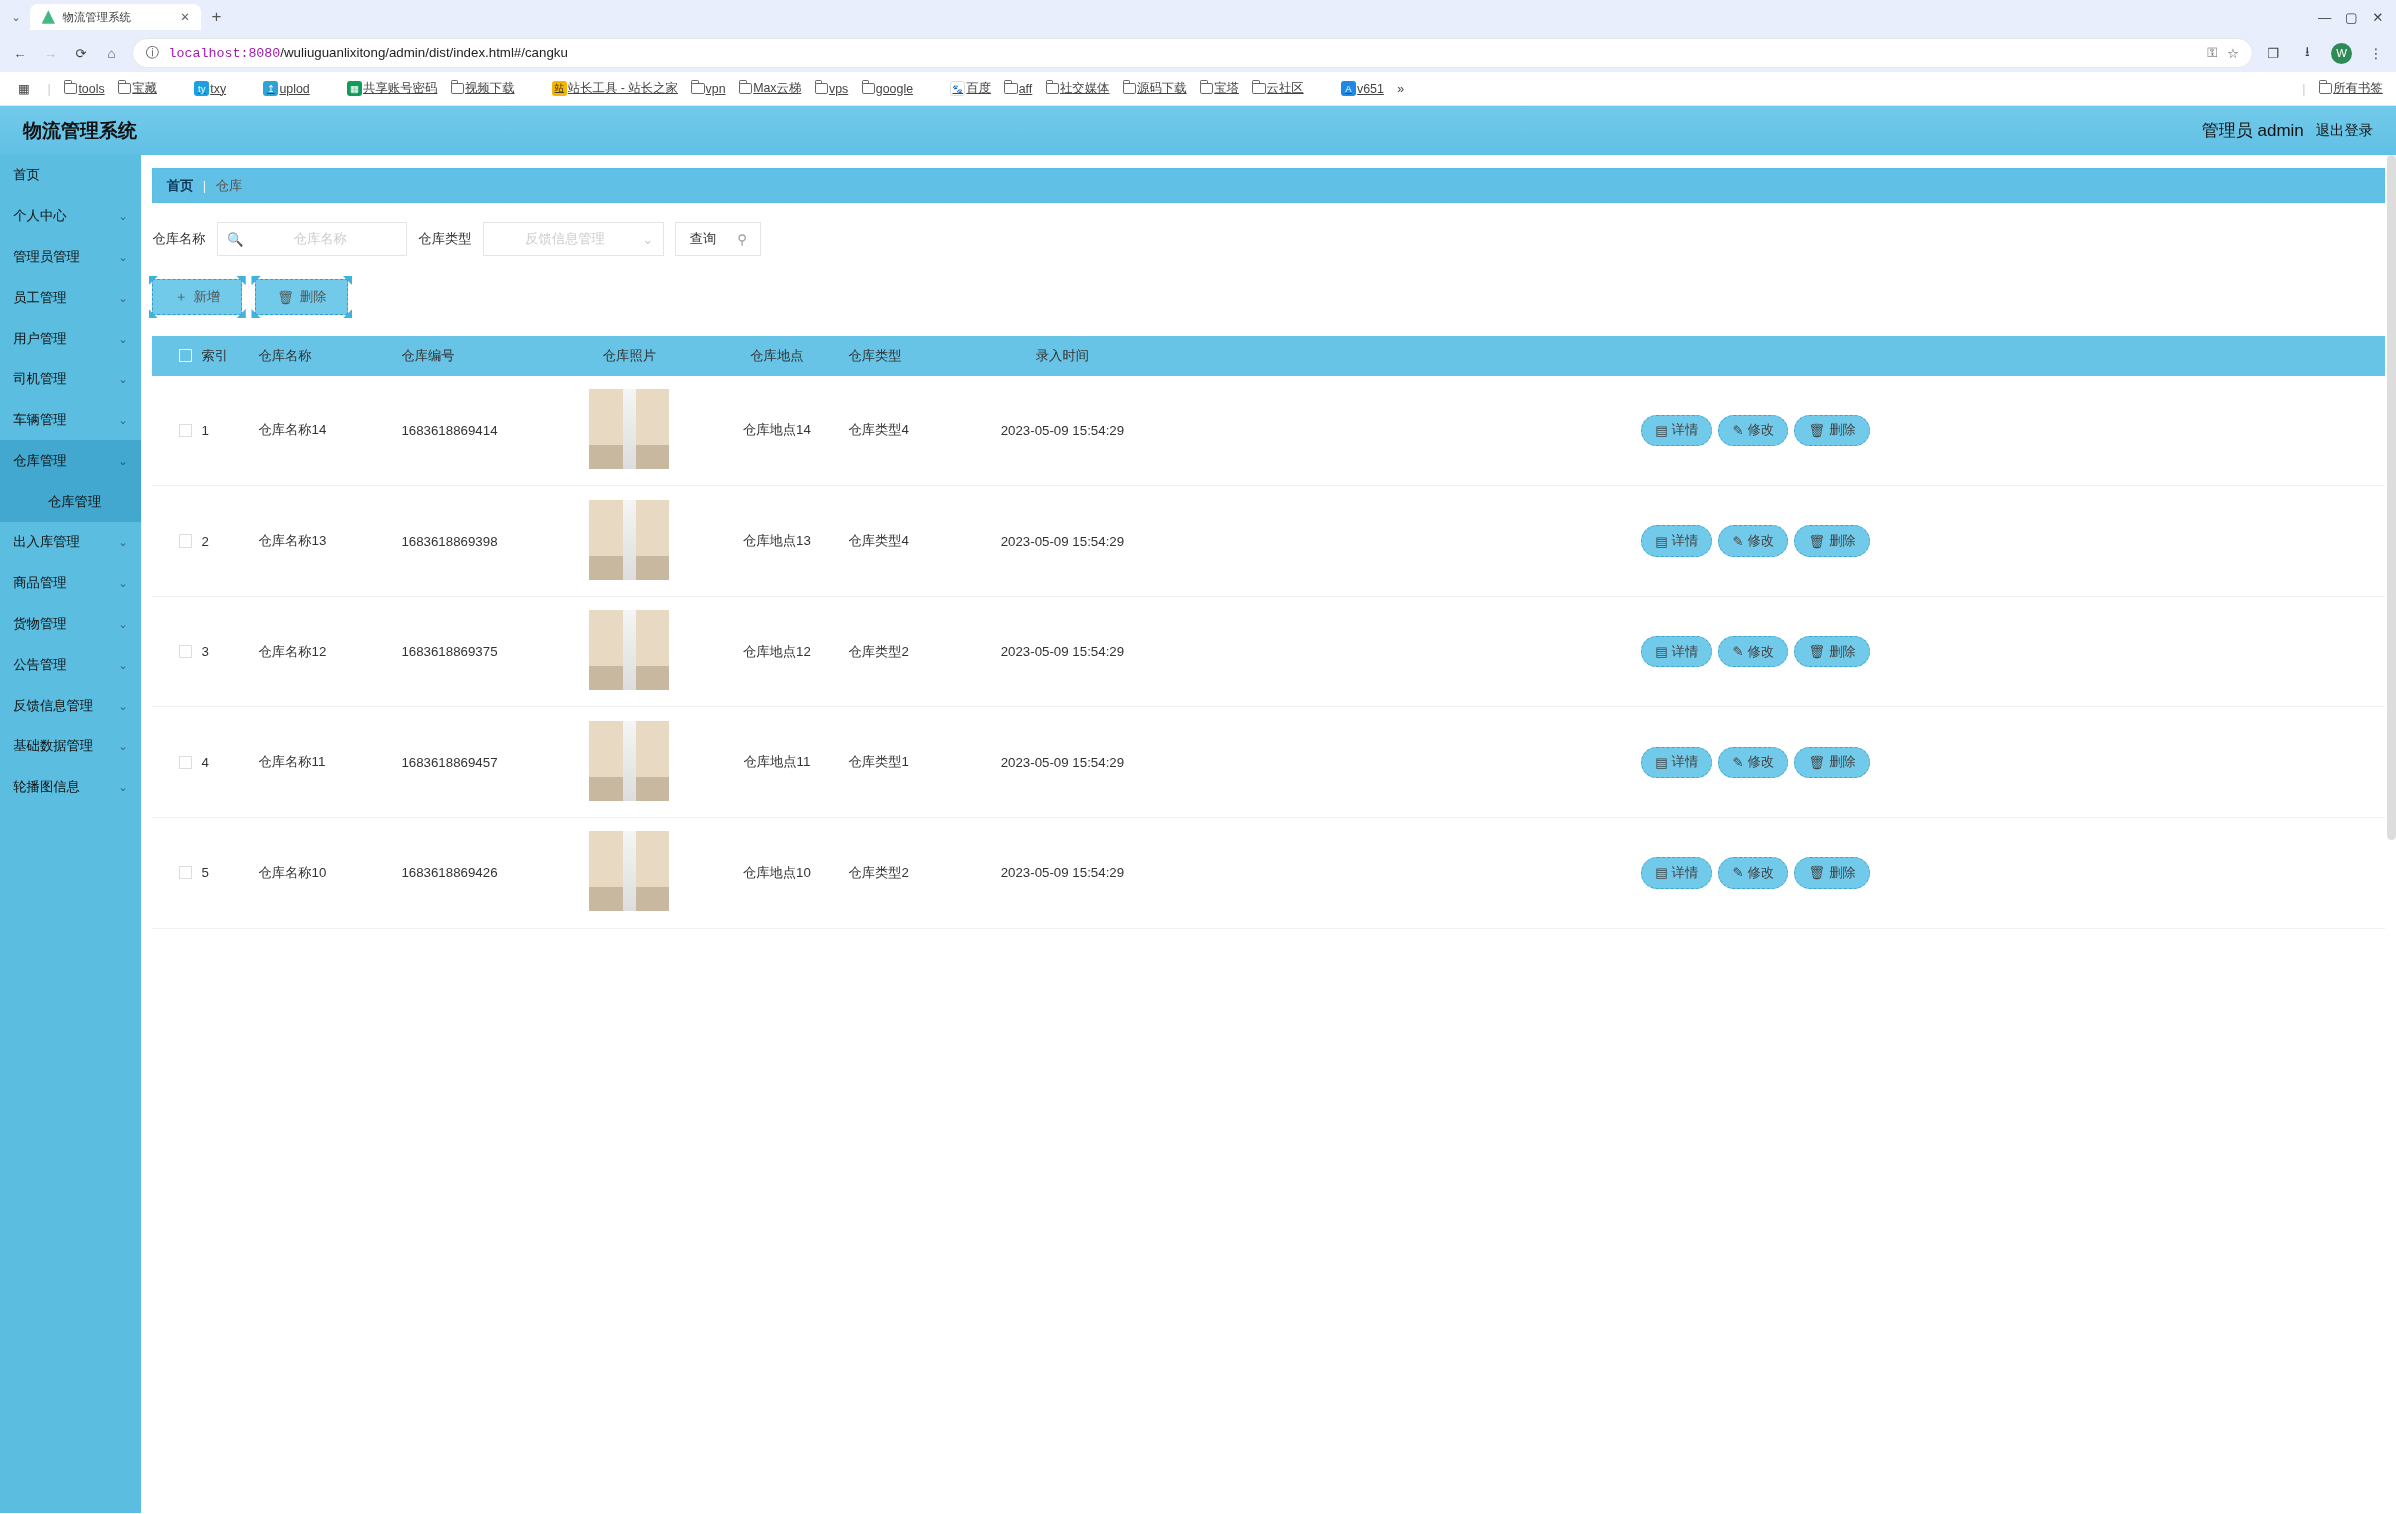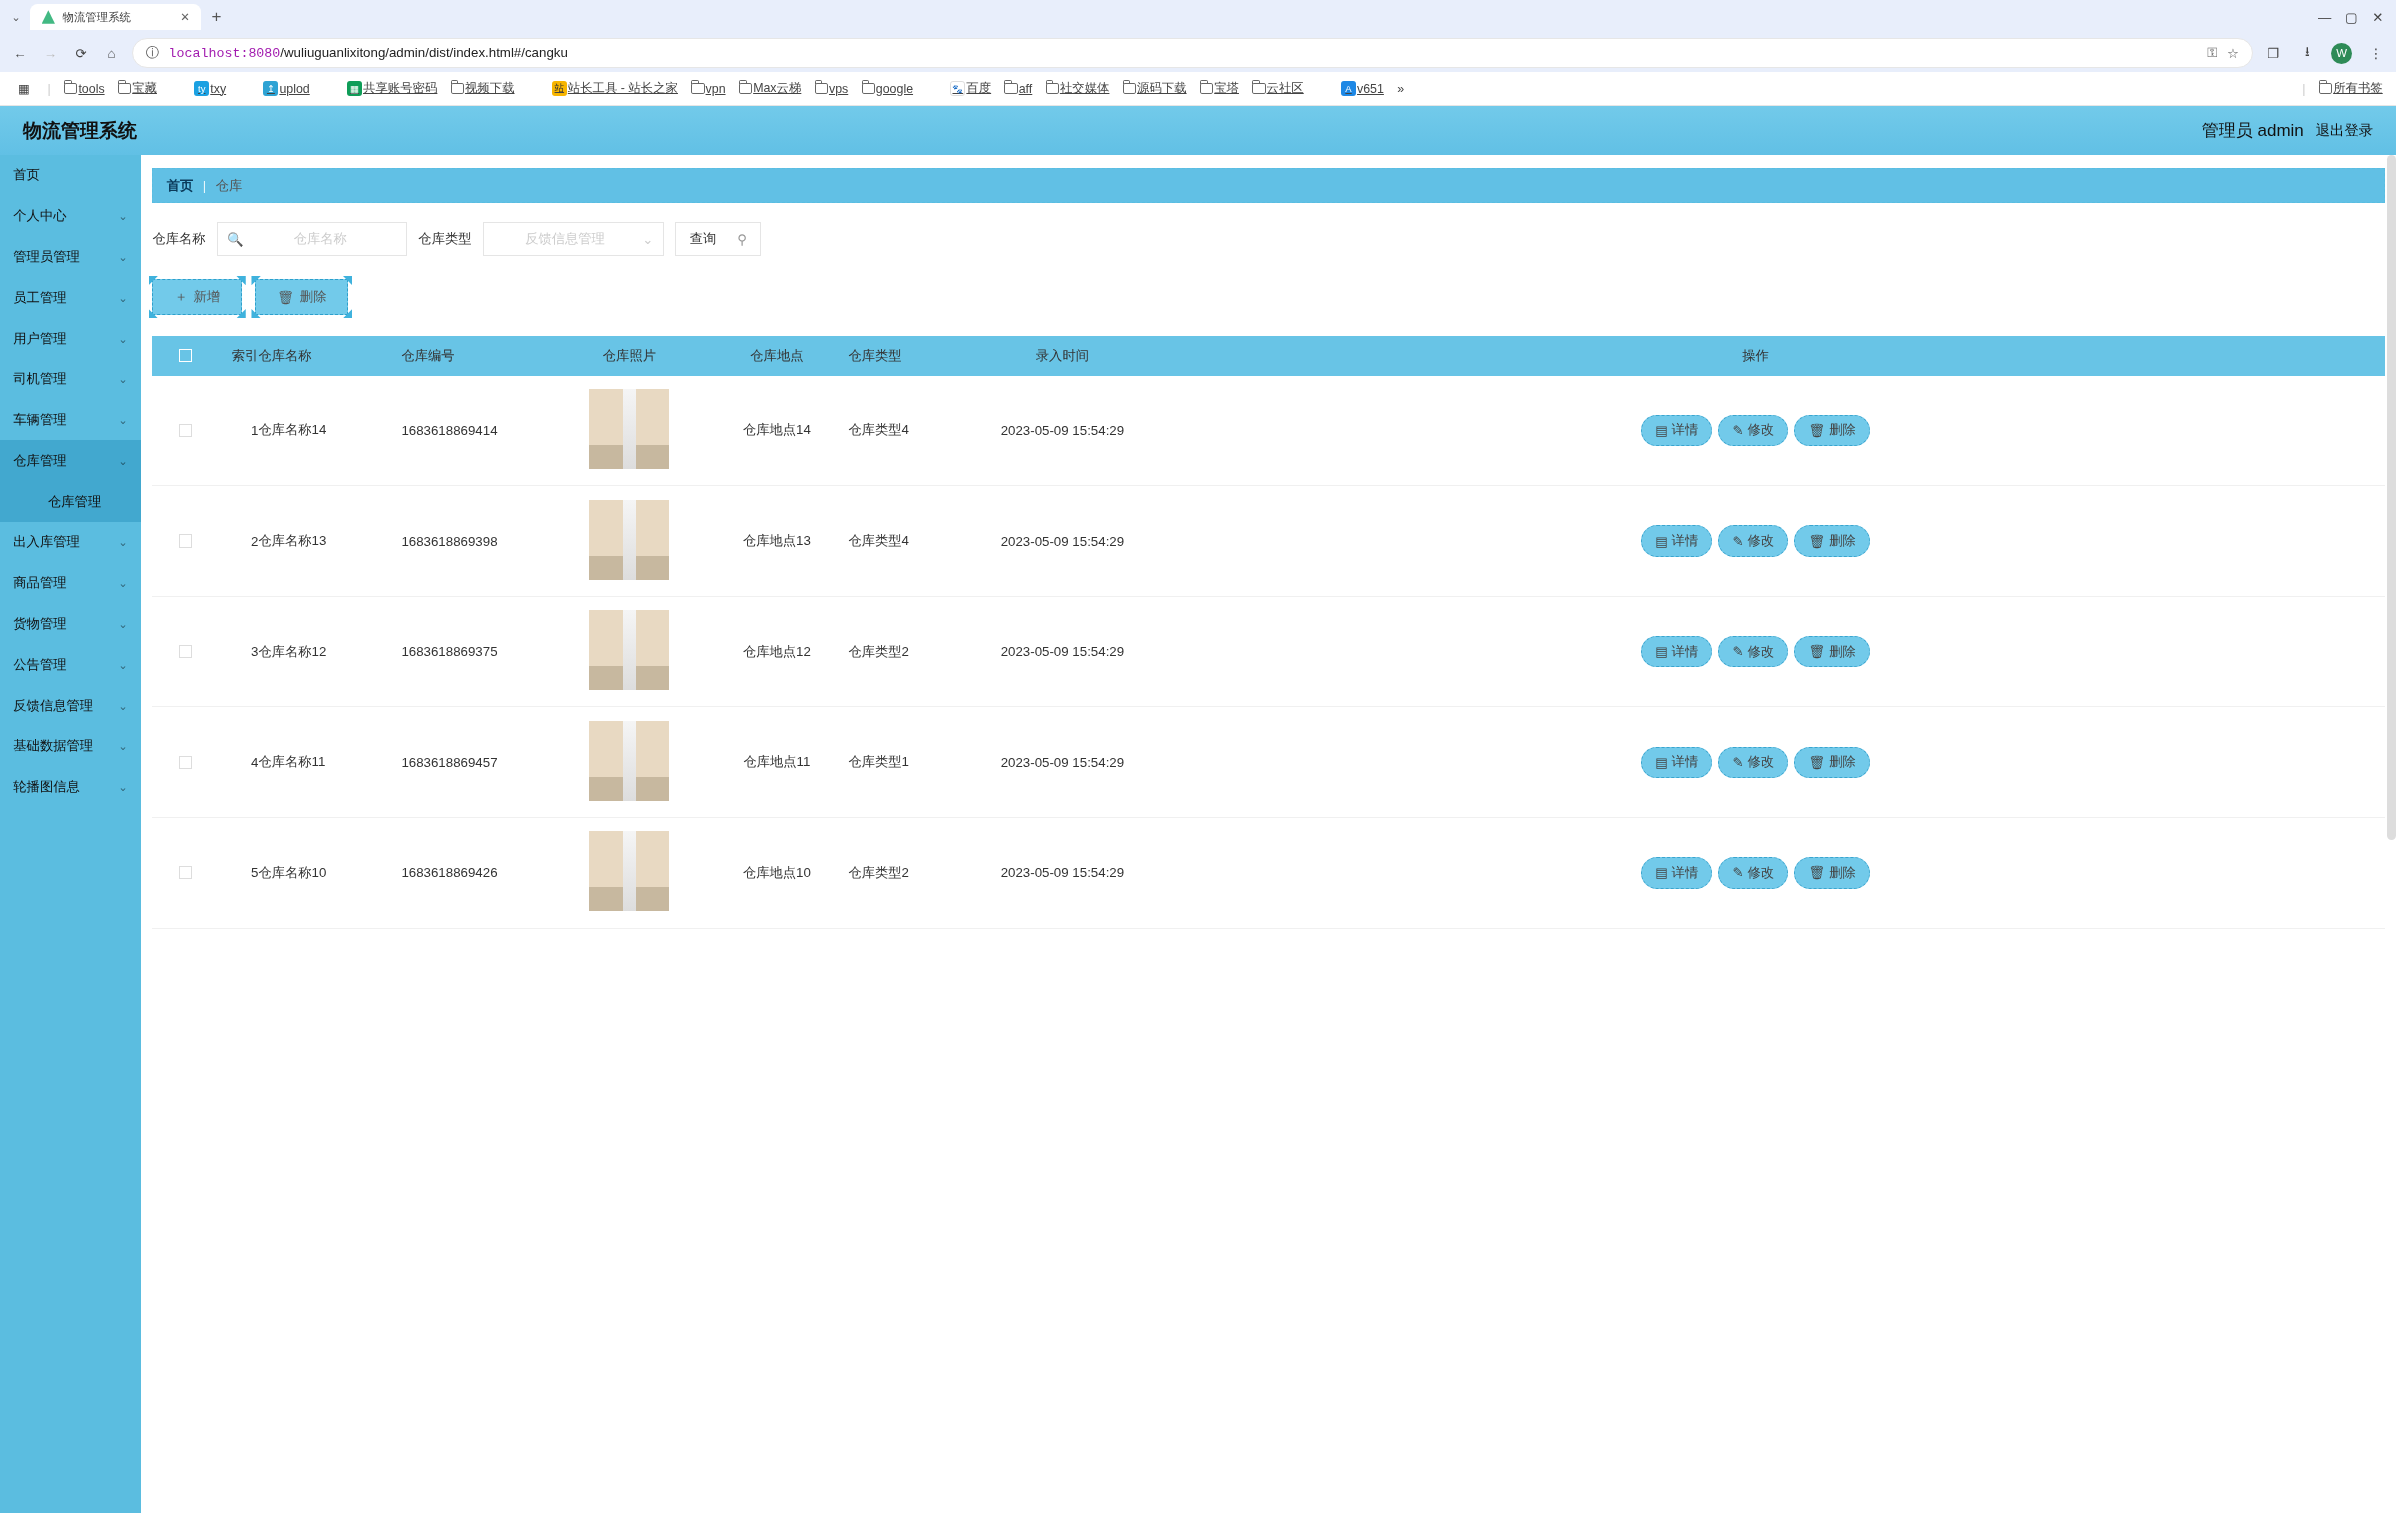--- a/index.html
+++ b/index.html
@@ -73,21 +73,21 @@
 .fancy-btn .corner{position:absolute; width:9.5px; height:9.5px; background:#3fb2dd;}
 .fancy-btn .c1{top:-4.8px;left:-4.8px; clip-path:polygon(0 0,100% 0,0 100%);}
 .fancy-btn .c2{top:-4.8px;right:-4.8px;clip-path:polygon(0 0,100% 0,100% 100%);}
 .fancy-btn .c3{bottom:-4.8px;left:-4.8px;clip-path:polygon(0 0,0 100%,100% 100%);}
 .fancy-btn .c4{bottom:-4.8px;right:-4.8px;clip-path:polygon(100% 0,100% 100%,0 100%);}
 
 
 .tbl-head { background:#68c4e6; display:flex; align-items:center; height:40px; padding:0 17px; color:#333; font-size:13.3px;}
 .col-ck{width:32px; display:flex; justify-content:center;}
 .ck{width:13.3px;height:13.3px;border:1.9px solid #fff;display:inline-block;}
-.col-idx{width:57px; text-align:right;}
+.col-idx{width:57px; text-align:left;}
 .col-name{width:143px;}
 .col-code{width:152px;}
 .col-photo{width:152px; text-align:center;}
 .col-loc{width:143px; text-align:center;}
 .col-type{width:133px;}
 .col-time{width:162px; text-align:center;}
 .col-op{flex:1; text-align:center;}
 .tbl-row{display:flex; align-items:center; padding: 13.3px 17px; border-bottom:1px solid #f0f0f0;}
 .tbl-row .ck{border-color:#ddd;}
 .photo-box{width:80px;height:80px;background:#e8d9c2;display:inline-block;position:relative;overflow:hidden;}
@@ -338,21 +338,20 @@
       <span class="col-ck">
           <span class="ck"></span>
         </span>
       <span class="col-idx">索引</span>
       <span class="col-name">仓库名称</span>
       <span class="col-code">仓库编号</span>
       <span class="col-photo">仓库照片</span>
       <span class="col-loc">仓库地点</span>
       <span class="col-type">仓库类型</span>
       <span class="col-time">录入时间</span>
-      <span class="col-op">操作</span>
     </div>
     <div id="table-body">
         <div class="tbl-row">
           <span class="col-ck">
             <span class="ck"></span>
           </span>
           <span class="col-idx">1</span>
           <span class="col-name">仓库名称14</span>
           <span class="col-code">1683618869414</span>
           <span class="col-photo"><span class="photo-box"><span class="floor"></span><span class="stripe"></span></span></span>

